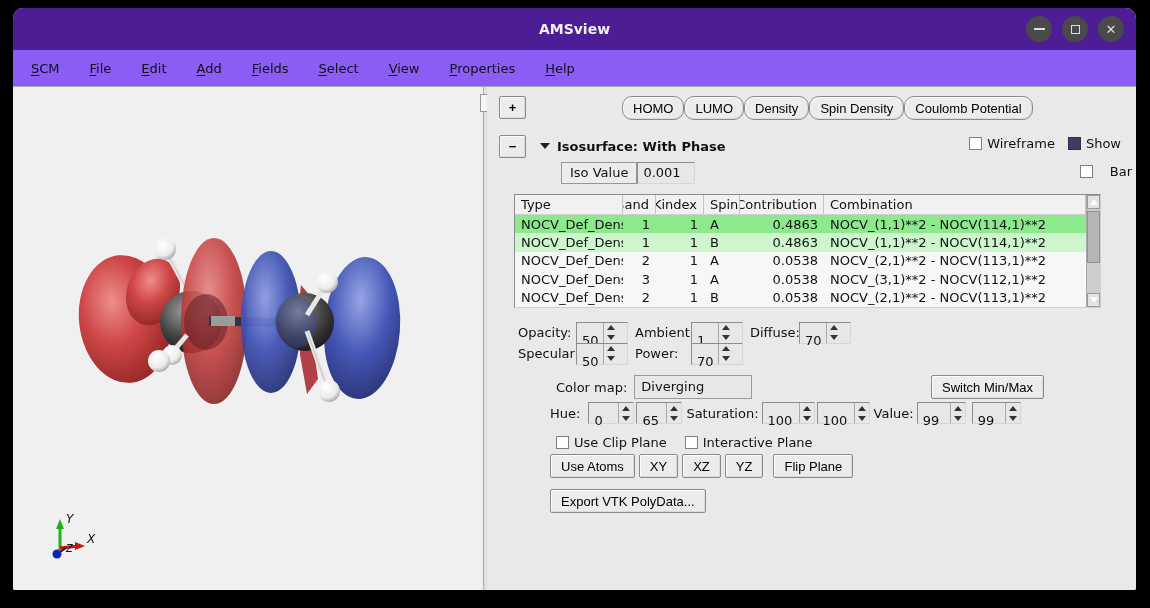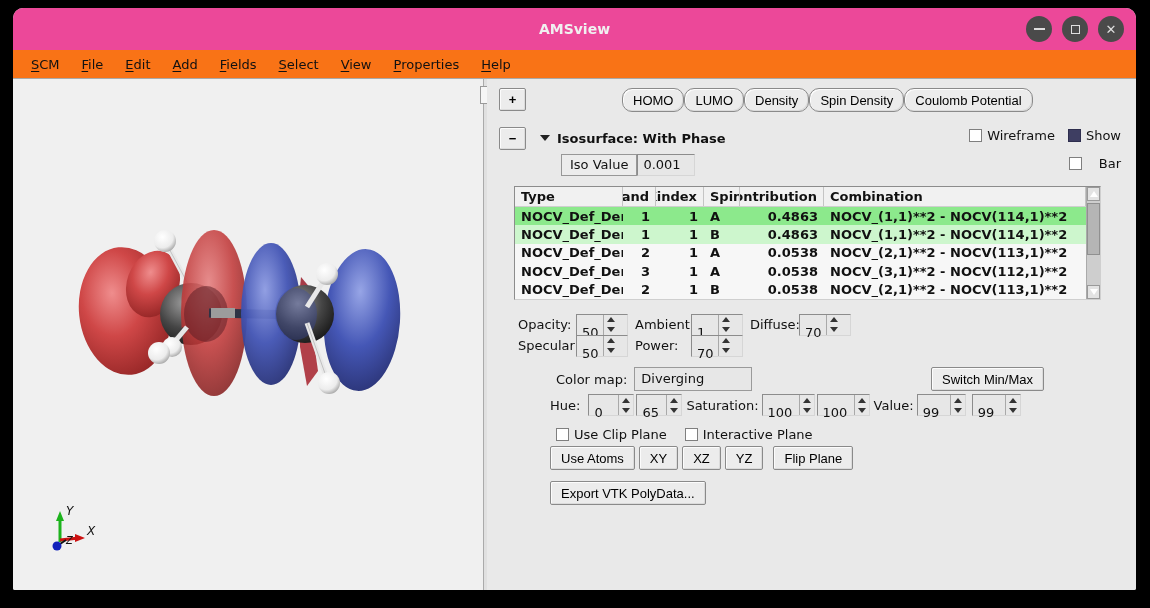--- a/index.html
+++ b/index.html
@@ -2,30 +2,30 @@
 <html><head>
 <meta charset="utf-8">
 <style>
   * { margin:0; padding:0; box-sizing:border-box; }
   html,body { width:1150px; height:608px; background:#000; font-family:"DejaVu Sans", sans-serif; overflow:hidden; }
 
   .window { position:absolute; left:13px; top:8px; width:1123px; height:582px;
             border-radius:10px 10px 2px 2px; overflow:hidden; background:#e9e9e9; }
 
   
-  .titlebar { position:relative; height:42px; background:#ec4899; display:flex; align-items:center; justify-content:center; }
+  .titlebar { position:relative; height:42px; background:#4c1d95; display:flex; align-items:center; justify-content:center; }
   .title { color:#f0f0f0; font-size:14px; font-weight:bold; }
   .winbtns { position:absolute; right:12px; top:8px; display:flex; gap:10px; }
   .wbtn { width:26px; height:26px; border-radius:50%; background:#4a4a4a; display:flex; align-items:center; justify-content:center; cursor:default; }
   .wbtn .bar { width:11px; height:2px; background:#dedede; }
   .wbtn .box { width:9px; height:9px; border:1.5px solid #dedede; }
   .wbtn .x { color:#dedede; font-size:13px; line-height:1; }
 
   
-  .menubar { height:29px; background:#f97316; display:flex; align-items:center; padding-left:9px; gap:4px; border-bottom:1px solid #a9a9a9; }
+  .menubar { height:37px; background:#8b5cf6; display:flex; align-items:center; padding-left:9px; gap:12px; border-bottom:1px solid #a9a9a9; }
   .menu-item { font-size:13px; color:#111; padding:4px 9px; }
   .mn { text-decoration:underline; text-underline-offset:2px; }
 
   
   .content { display:flex; height:511px; }
   .viewer { position:relative; width:470px; height:511px; background:#f0f0f0; }
   .splitter { position:relative; width:4px; background:#e0e0e0; border-left:1px solid #aaa; }
   .splitter-handle { position:absolute; left:-4px; top:7px; width:9px; height:18px; background:#f6f6f6; border:1px solid #999; }
   .rpanel { position:relative; flex:1; background:#e9e9e9; height:511px; font-size:13px; color:#111; }
 
@@ -53,24 +53,24 @@
   .row-iso { position:relative; margin:15px 0 0 12px; height:22px; display:flex; align-items:center; }
   .disc { width:0; height:0; border-left:5px solid transparent; border-right:5px solid transparent; border-top:6px solid #222; margin:0 7px 0 14px; }
   .iso-title { font-weight:bold; }
   .iso-checks { position:absolute; right:15px; top:1px; display:flex; gap:13px;text-align:center; }
 
   .row-field { position:relative; margin:4px 0 0 63px; height:23px; display:flex; align-items:center; }
   .field-combo { position:relative; width:182px; height:22px; background:#fdfcda; border:1px solid #8c8c8c; padding:2px 5px 0 5px; overflow:hidden; white-space:nowrap; }
   .field-combo .trunc { position:absolute; right:3px; top:2px; }
   .isolabel { margin-left:11px; height:22px; display:inline-flex; align-items:center; padding:0 8px; background:#ececec; border:1px solid #979797; }
   .isoval { width:58px; height:22px; padding:2px 5px 0 5px; }
-  .bar-cb { position:absolute; right:15px; top:3px;gap:17px; }
-
-  
-  .table-wrap { margin:10px 0 0 27px; width:587px; height:114px; background:#7f1d1d; border:1px solid; border-color:#8c8c8c #cfcfcf #cfcfcf #8c8c8c; display:flex;font-weight:bold; }
+  .bar-cb { position:absolute; right:4px; top:3px;gap:17px; }
+
+  
+  .table-wrap { margin:10px 0 0 27px; width:587px; height:114px; background:#7f1d1d; border:1px solid; border-color:#8c8c8c #cfcfcf #cfcfcf #8c8c8c; display:flex; }
   .tbl { flex:1; display:flex; flex-direction:column; overflow:hidden; }
   .trow { display:flex; height:18.5px; align-items:center; font-size:13px; background:#f7f7f7; }
   .trow.hdr { height:20px; background:#f1f1f1; border-bottom:1px solid #cfcfcf; }
   .trow.hdr .tc { border-right:1px solid #c4c4c4; height:100%; display:flex; align-items:center; }
   .trow.sel1 { background:#8ce98c; }
   .trow.sel2 { background:#cdf6cd; }
   .tc { padding:0 6px; overflow:hidden; white-space:nowrap; }
   .c-type { width:108px; } .c-band { width:33px; text-align:right; justify-content:flex-end; }
   .c-kindex { width:48px; text-align:right; justify-content:flex-end; } .c-spin { width:36px; }
   .c-contrib { width:84px; text-align:right; justify-content:flex-end; } .c-comb { flex:1; }

